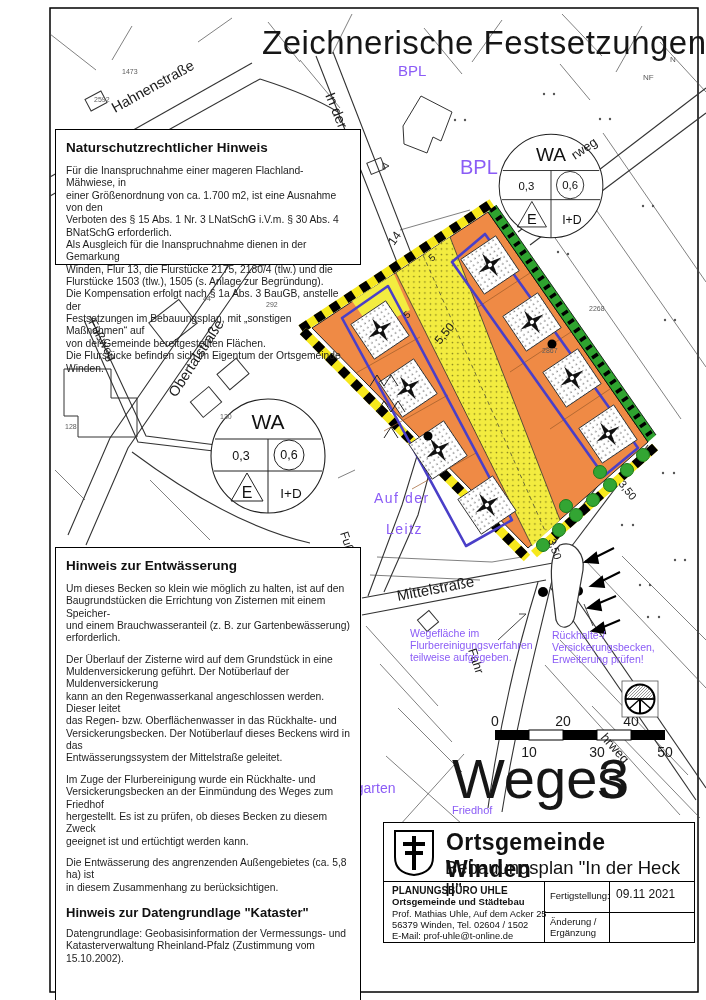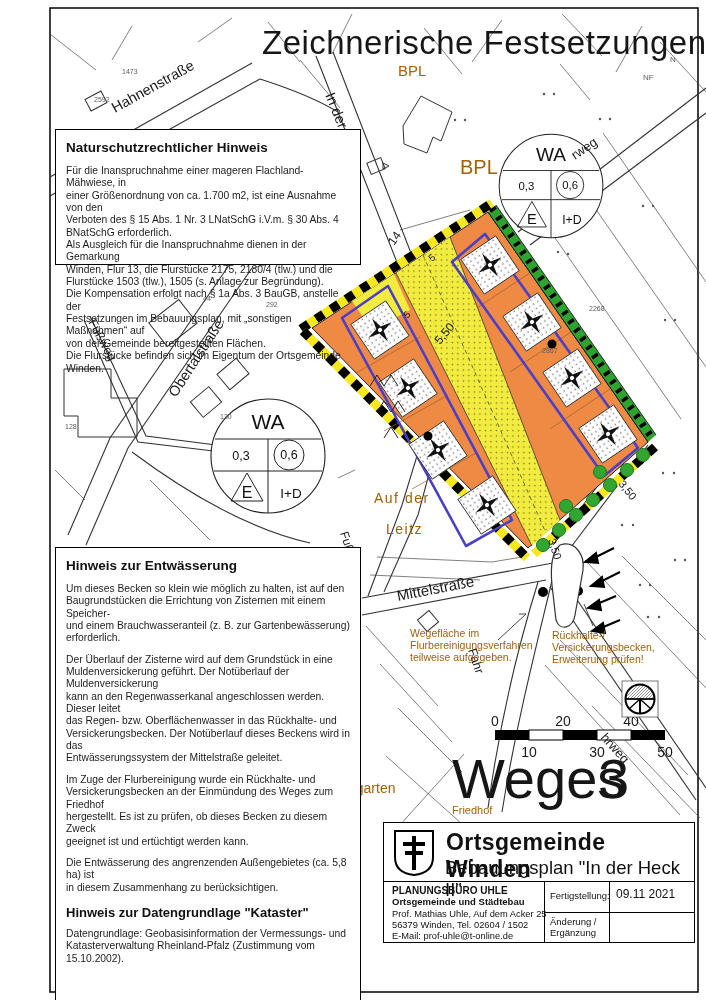--- a/index.html
+++ b/index.html
@@ -4,21 +4,21 @@
 <style>
   html,body{margin:0;padding:0;background:#e8e8e8;}
   .page{position:relative;width:706px;height:1000px;background:#fff;overflow:hidden;
         font-family:"Liberation Sans",sans-serif;color:#111;}
   .abs{position:absolute;}
   .map-title{font-size:33px;letter-spacing:.5px;color:#161616;white-space:nowrap;}
   .hint-box{position:absolute;background:#fff;border:1.7px solid #000;padding:8px 10px;box-sizing:border-box;z-index:30;}
   .hint-title{font-weight:bold;font-size:13.5px;margin:2px 0 10px 0;}
   .hint-title2{font-weight:bold;font-size:13px;margin:11px 0 8px 0;}
   .hint-body{font-size:10.3px;line-height:1.2;white-space:pre-line;color:#1c1c1c;margin:8px 0 9px 0;}
-  .maplabel{position:absolute;white-space:pre-line;color:#a16207;z-index:20;}
+  .maplabel{position:absolute;white-space:pre-line;color:#8b5cf6;z-index:20;}
   .flur{font-size:56px;color:#161616;z-index:5;}
   .tblock{position:absolute;left:383px;top:822px;width:312px;height:121px;background:#fff;
           border:1.6px solid #000;box-sizing:border-box;z-index:40;padding-left:34px;}
   .tblock .cell{position:absolute;white-space:pre-line;}
   .line-h{position:absolute;border-top:1.2px solid #000;}
   .line-v{position:absolute;border-left:1.2px solid #000;}
   svg text.street{font-family:"Liberation Sans",sans-serif;fill:#1a1a1a;}
   svg text.dim{font-family:"Liberation Sans",sans-serif;fill:#1a1a1a;}
   svg text.parcel{font-family:"Liberation Sans",sans-serif;fill:#5c5c5c;}
   svg text.schab{font-family:"Liberation Sans",sans-serif;fill:#111;}

